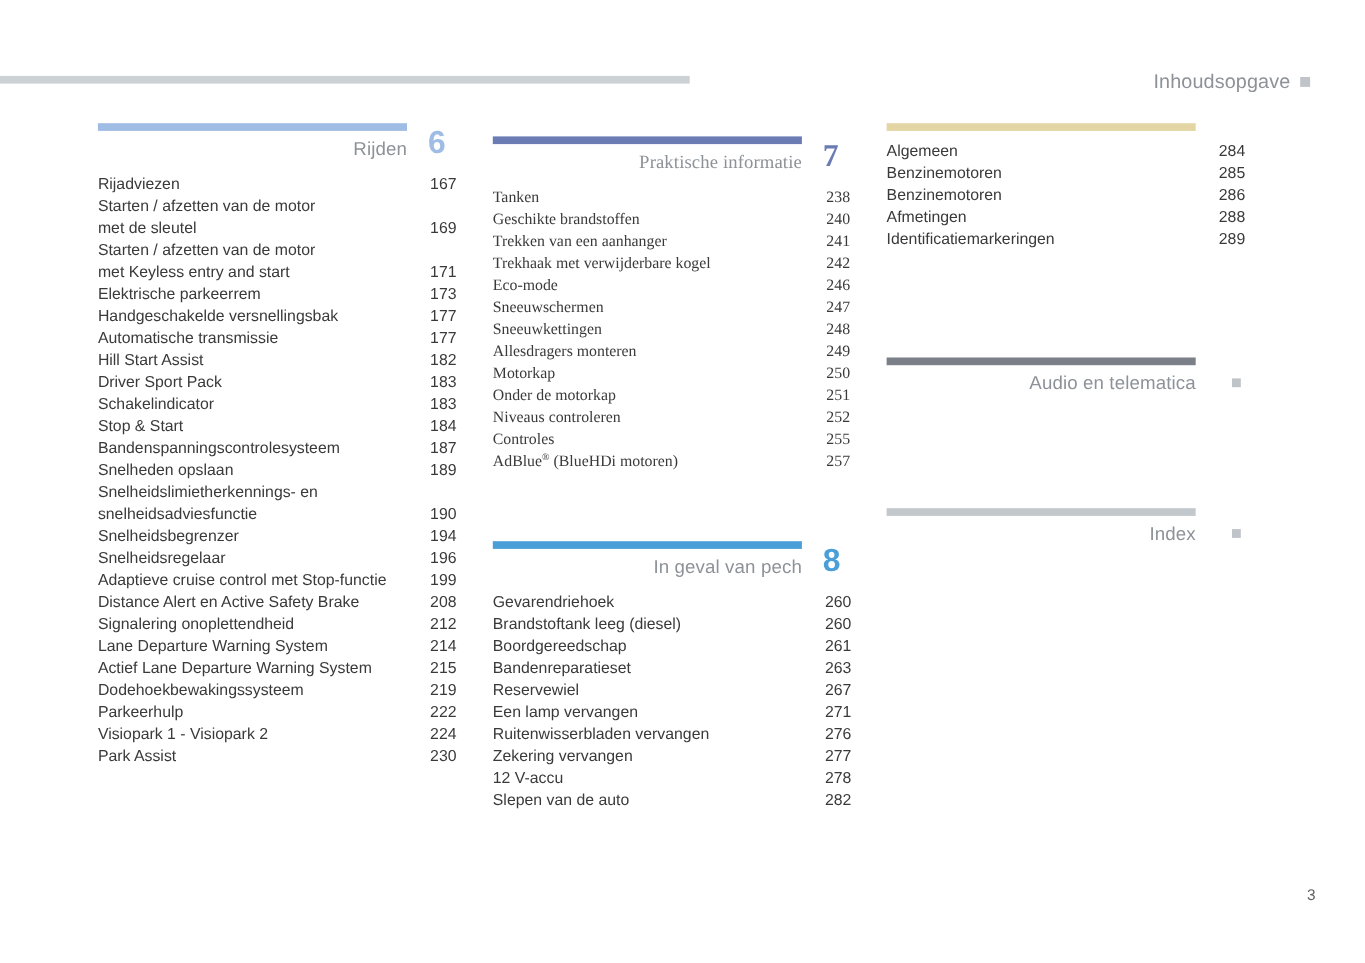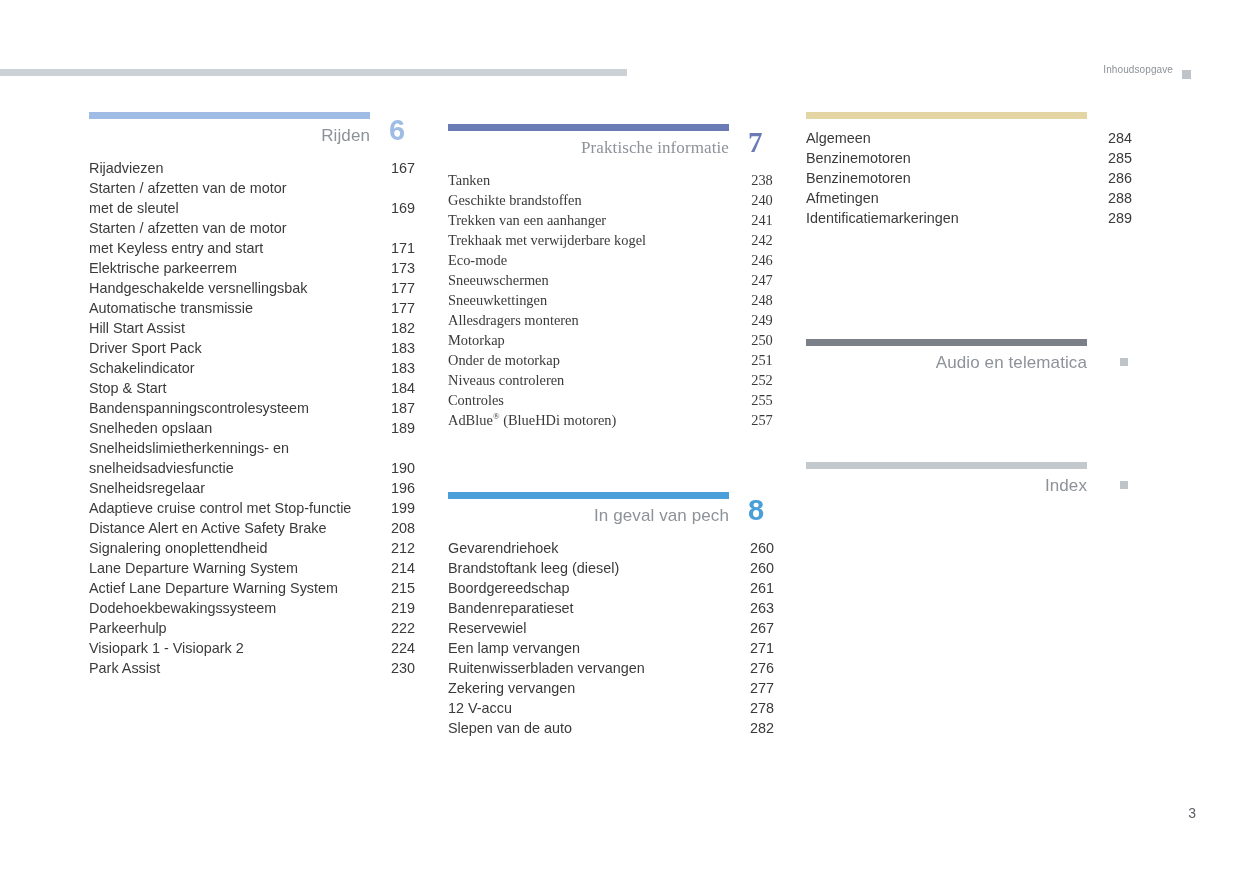--- a/index.html
+++ b/index.html
@@ -22,21 +22,21 @@
     left: 0;
     top: 69px;
     width: 627px;
     height: 7px;
     background: #ccd1d6;
   }
   #header-title {
     position: absolute;
     right: 68px;
     top: 64px;
-    font-size: 10px;
+    font-size: 18px;
     color: #8d9298;
     letter-spacing: 0.1px;
     white-space: nowrap;
   }
   #header-marker {
     position: absolute;
     left: 1182px;
     top: 70px;
     width: 9px;
     height: 9px;
@@ -203,20 +203,24 @@
         <div class="entry">
           <span class="lbl">Snelheden opslaan</span>
           <span class="pg">189</span>
         </div>
         <div class="entry two-line">
           <span class="lbl">Snelheidslimietherkennings- en
 snelheidsadviesfunctie</span>
           <span class="pg">190</span>
         </div>
         <div class="entry">
+          <span class="lbl">Snelheidsbegrenzer</span>
+          <span class="pg">194</span>
+        </div>
+        <div class="entry">
           <span class="lbl">Snelheidsregelaar</span>
           <span class="pg">196</span>
         </div>
         <div class="entry">
           <span class="lbl">Adaptieve cruise control met Stop-functie</span>
           <span class="pg">199</span>
         </div>
         <div class="entry">
           <span class="lbl">Distance Alert en Active Safety Brake</span>
           <span class="pg">208</span>
@@ -383,21 +387,21 @@
         <div class="entry">
           <span class="lbl">Afmetingen</span>
           <span class="pg">288</span>
         </div>
         <div class="entry">
           <span class="lbl">Identificatiemarkeringen</span>
           <span class="pg">289</span>
         </div>
       </div>
     </div>
-    <div class="section" style="top: 339px; text-decoration: underline;">
+    <div class="section" style="top: 325px; text-decoration: underline;">
       <div class="sec-bar" style="background: rgb(123, 127, 135);"></div>
       <div class="sec-head">
         <div class="sec-title">Audio en telematica</div>
         <div class="sec-marker" style="background: rgb(191, 196, 201);"></div>
       </div>
       <div class="entries"></div>
     </div>
     <div class="section" style="top: 462px;">
       <div class="sec-bar" style="background: rgb(195, 200, 205);"></div>
       <div class="sec-head">

